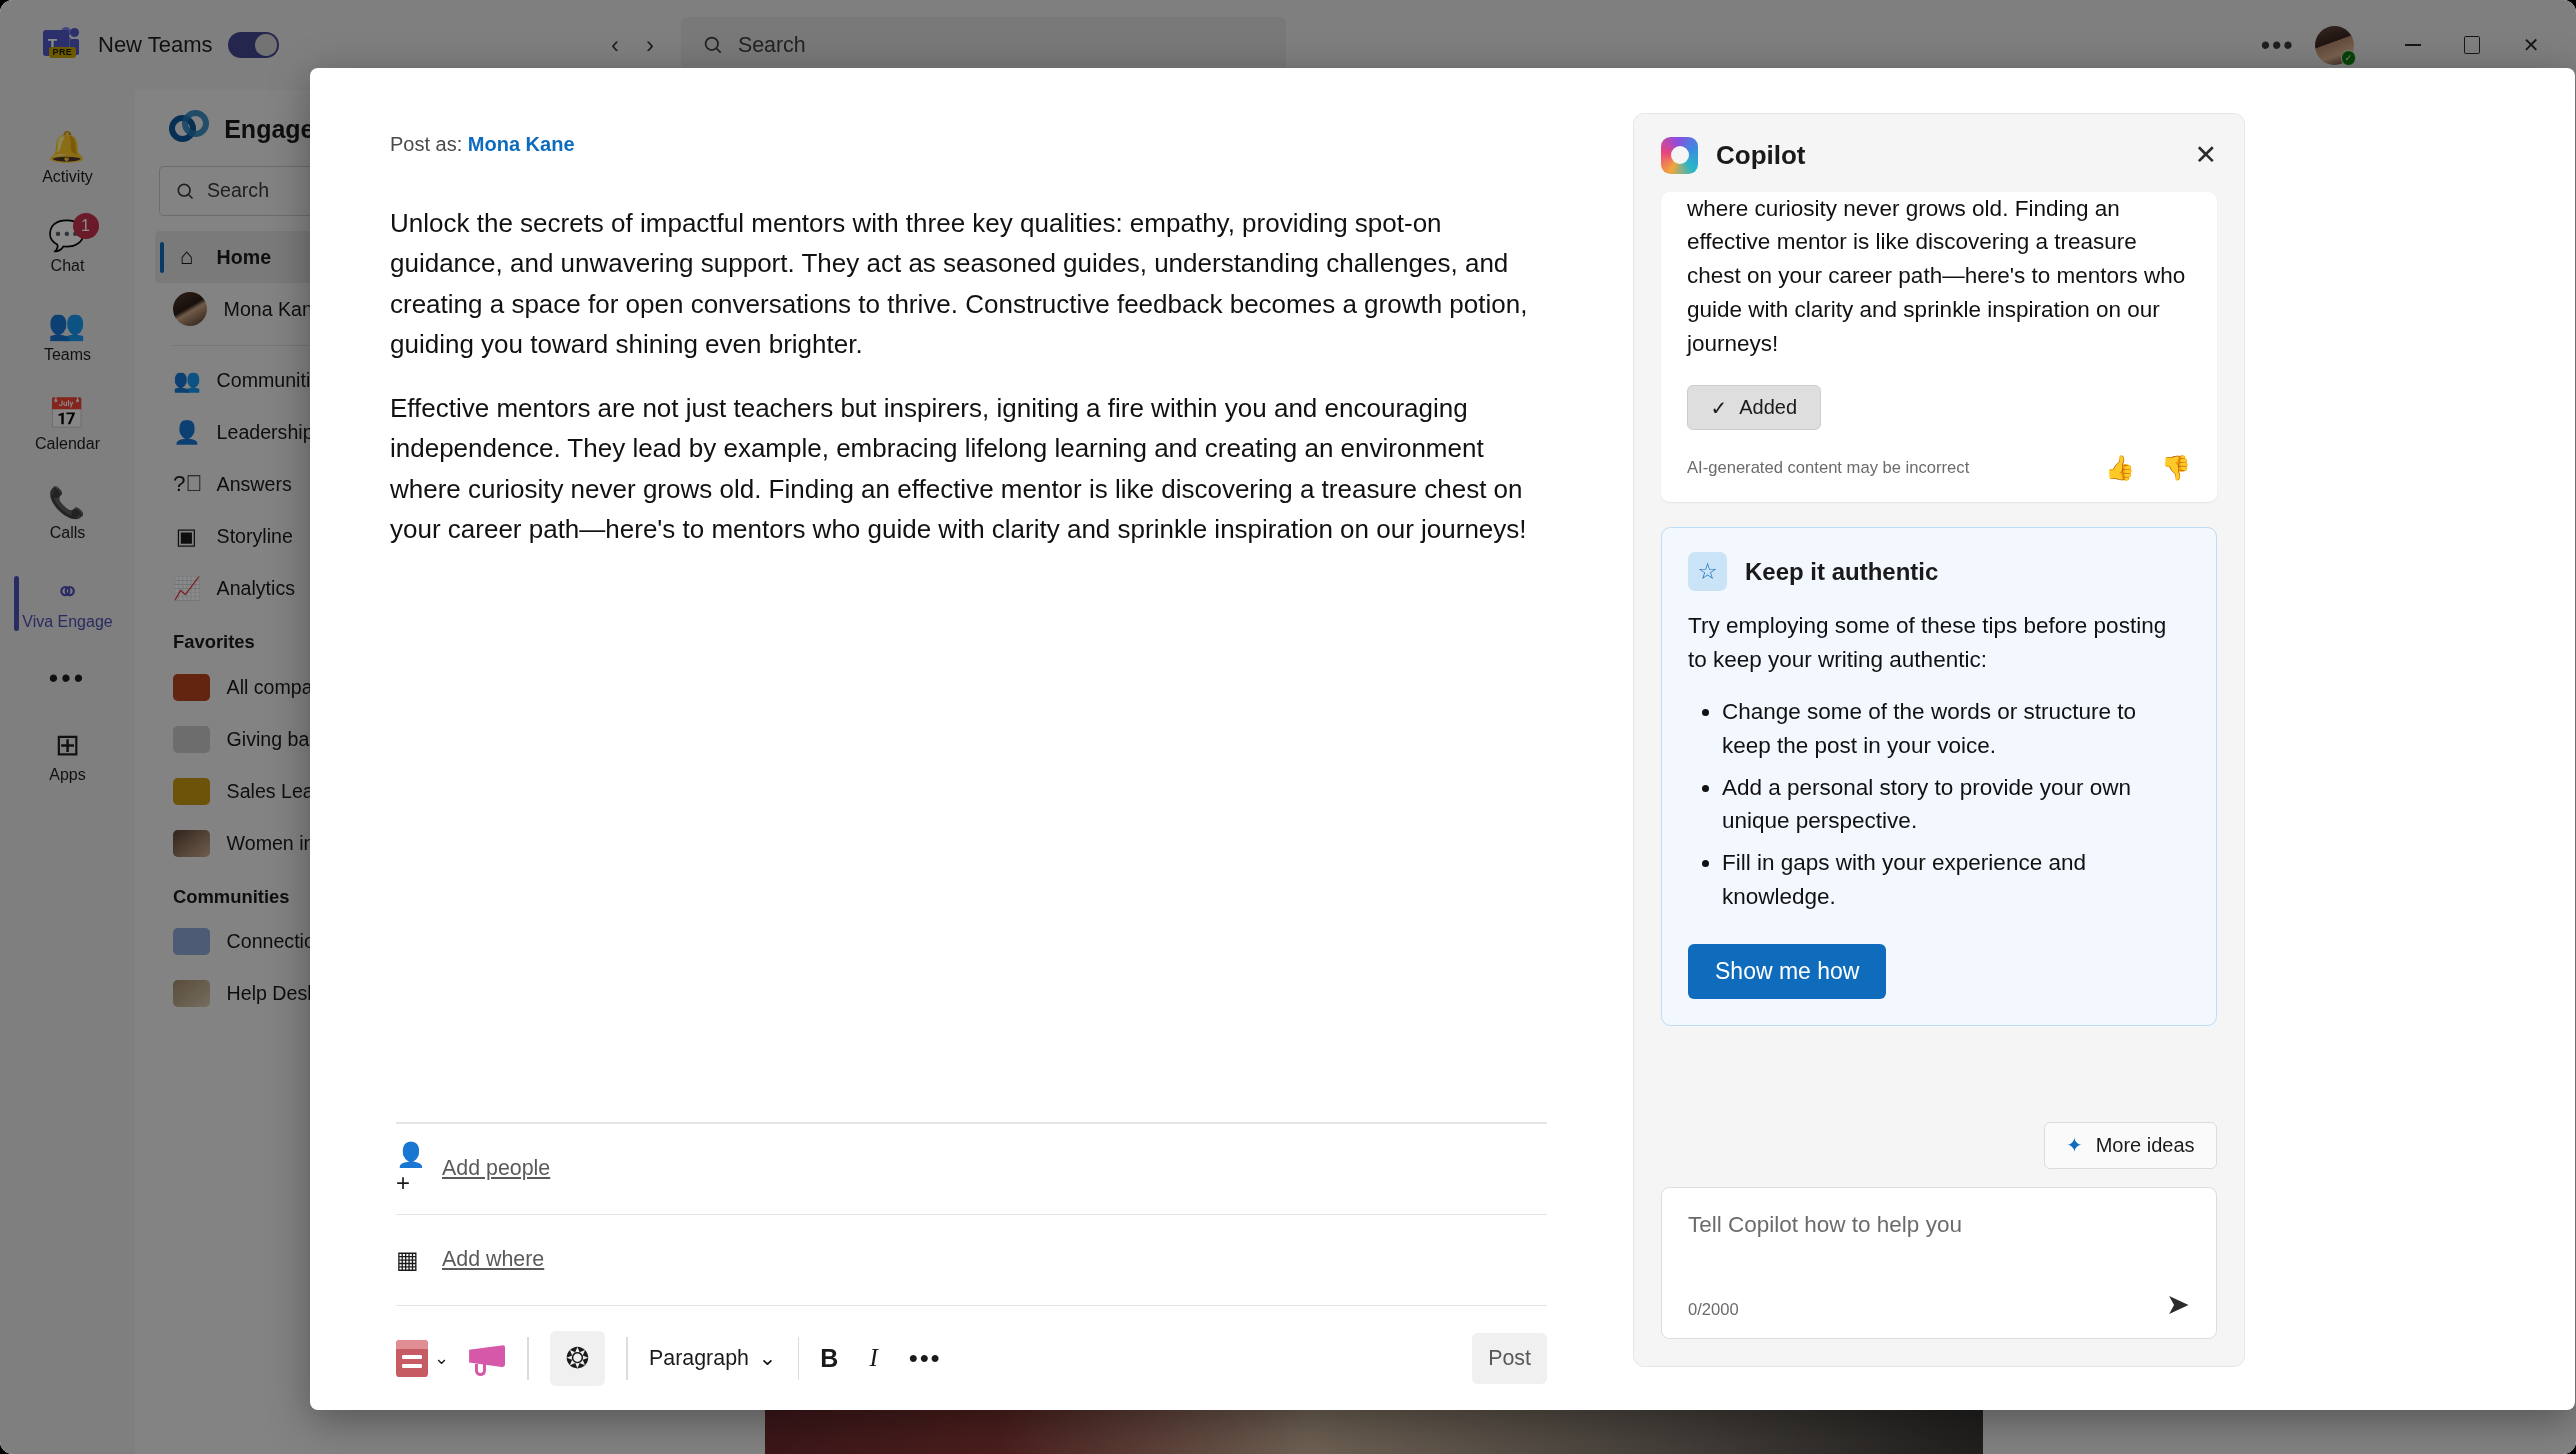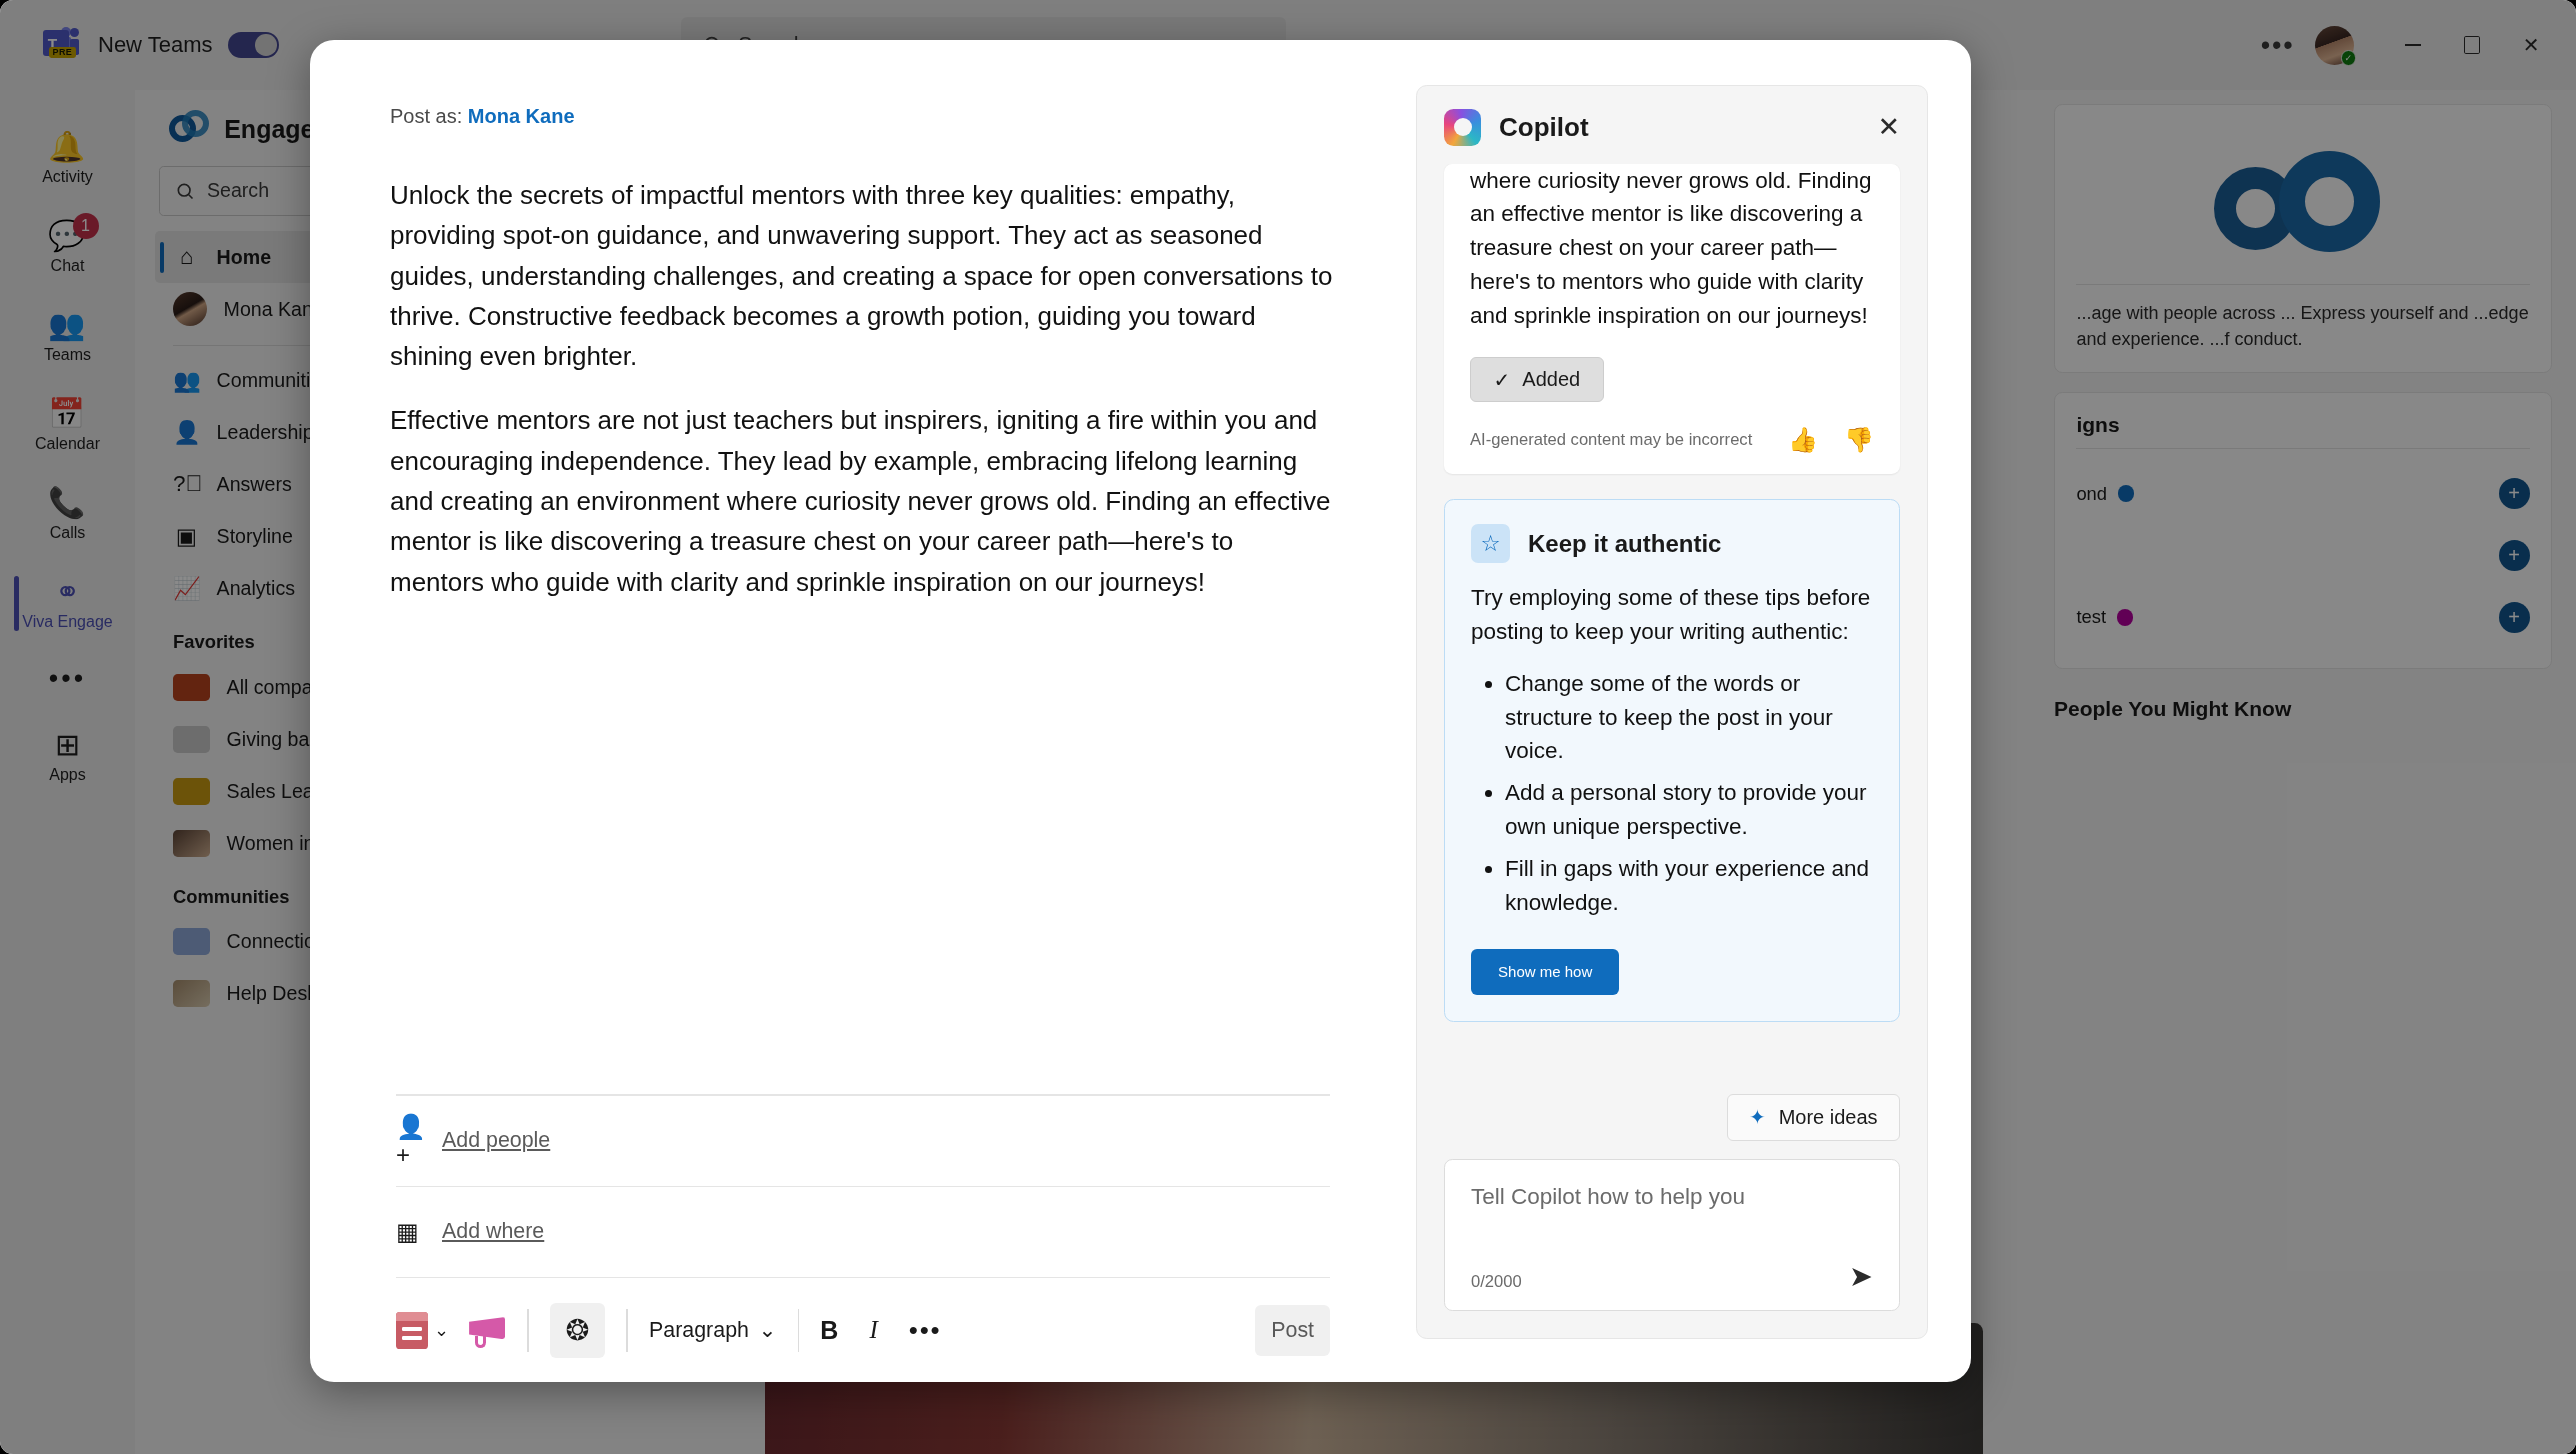--- a/index.html
+++ b/index.html
@@ -142,22 +142,22 @@
 
   
   .feedbg { position:absolute; left: 740px; right: 546px; top: 90px; bottom: 0;
      background:#f3f3f3; z-index: 6; }
   .feed-img { position:absolute; left: 765px; right: 593px; bottom: 0; height: 131px;
      background: linear-gradient(95deg,#6d2a2f 0%,#8a3a36 20%,#cbb39a 45%,#8a7f74 70%,#3c3a38 100%);
      border-radius: 8.3px 8.3px 0 0; z-index: 6; }
 
   
   .modal {
-    position: absolute; left: 310px; top: 40px; width: 1661px; height: 1342px;
-    background:#ffffff; border-radius: 24px; z-index: 100;
+    position: absolute; left: 310px; top: 68px; width: 2265px; height: 1342px;
+    background:#ffffff; border-radius: 8px; z-index: 100;
     box-shadow: 0 10.7px 42px rgba(0,0,0,.35);
     display: flex;
   }
   .composer { width: 1323px; padding: 0 0 0 0; position: relative; display:flex; flex-direction:column; }
   .postas { font-size: 20px; color:#4a4a4a; padding: 65px 0 0 80px; }
   .postas b { color:#0f6cbd; font-weight: 600; }
   .post-body { padding: 47px 83px 0 80px; flex: 1 1 auto; }
   .post-body p { font-size: 26px; line-height: 1.55; color: #111; margin-bottom: 24px; }
   .row-line { height: 1.2px; background:#e5e5e5; margin: 0 86px; }
   .addrow { display:flex; align-items:center; gap: 20px; height: 90px; padding-left: 86px; }
@@ -208,21 +208,21 @@
   .aigen .td { margin-left: 26px; font-size: 24px; color:#1a1a1a; }
   .tip-card { background:#f2f8fd; border:1.2px solid #bcdcf5; border-radius: 9.5px;
      padding: 24px 26px 26px; margin-top: 25px; }
   .tip-head { display:flex; align-items:center; gap: 18px; }
   .tip-ic { width: 39px; height: 39px; border-radius: 7.1px; background:#cbe3f7;
      display:flex; align-items:center; justify-content:center; color:#0f6cbd; font-size: 22.5px; }
   .tip-title { font-size: 24px; font-weight: 700; color:#1a1a1a; }
   .tip-card p { font-size: 22.5px; line-height: 1.5; color:#111; margin-top: 18px; }
   .tip-card ul { margin: 18px 0 0 34px; }
   .tip-card li { font-size: 22.5px; line-height: 1.5; color:#111; margin-bottom: 8.3px; }
-  .showme { display:inline-block; background:#0f6cbd; color:#fff; font-size: 15px;
+  .showme { display:inline-block; background:#0f6cbd; color:#fff; font-size: 23px;
      border-radius: 6px; padding: 14.2px 27px; margin-top: 21.4px; }
   .more-ideas { display:flex; justify-content:flex-end; padding: 19px 27px 0; }
   .mi { display:flex; align-items:center; gap: 13px; background:#fafafa; border:1.2px solid #dcdcdc;
      border-radius: 6px; padding: 10.7px 21.4px; font-size: 20px; color:#1a1a1a; }
   .mi .spark { color:#0f6cbd; font-size: 20px; }
   .cp-input { margin: 18px 27px 27px; background:#fff; border:1.2px solid #dcdcdc;
      border-radius: 8.3px; padding: 24px 26px 18px; position: relative; height: 152px; }
   .cp-input .ph { font-size: 22.5px; color:#6b6b6b; }
   .cp-input .cnt { font-size: 16.6px; color:#6b6b6b; position:absolute; left: 26px; bottom: 18px; }
   .cp-input .send { position:absolute; right: 26px; bottom: 16.6px; font-size: 28.5px; color:#2b2b2b; }

